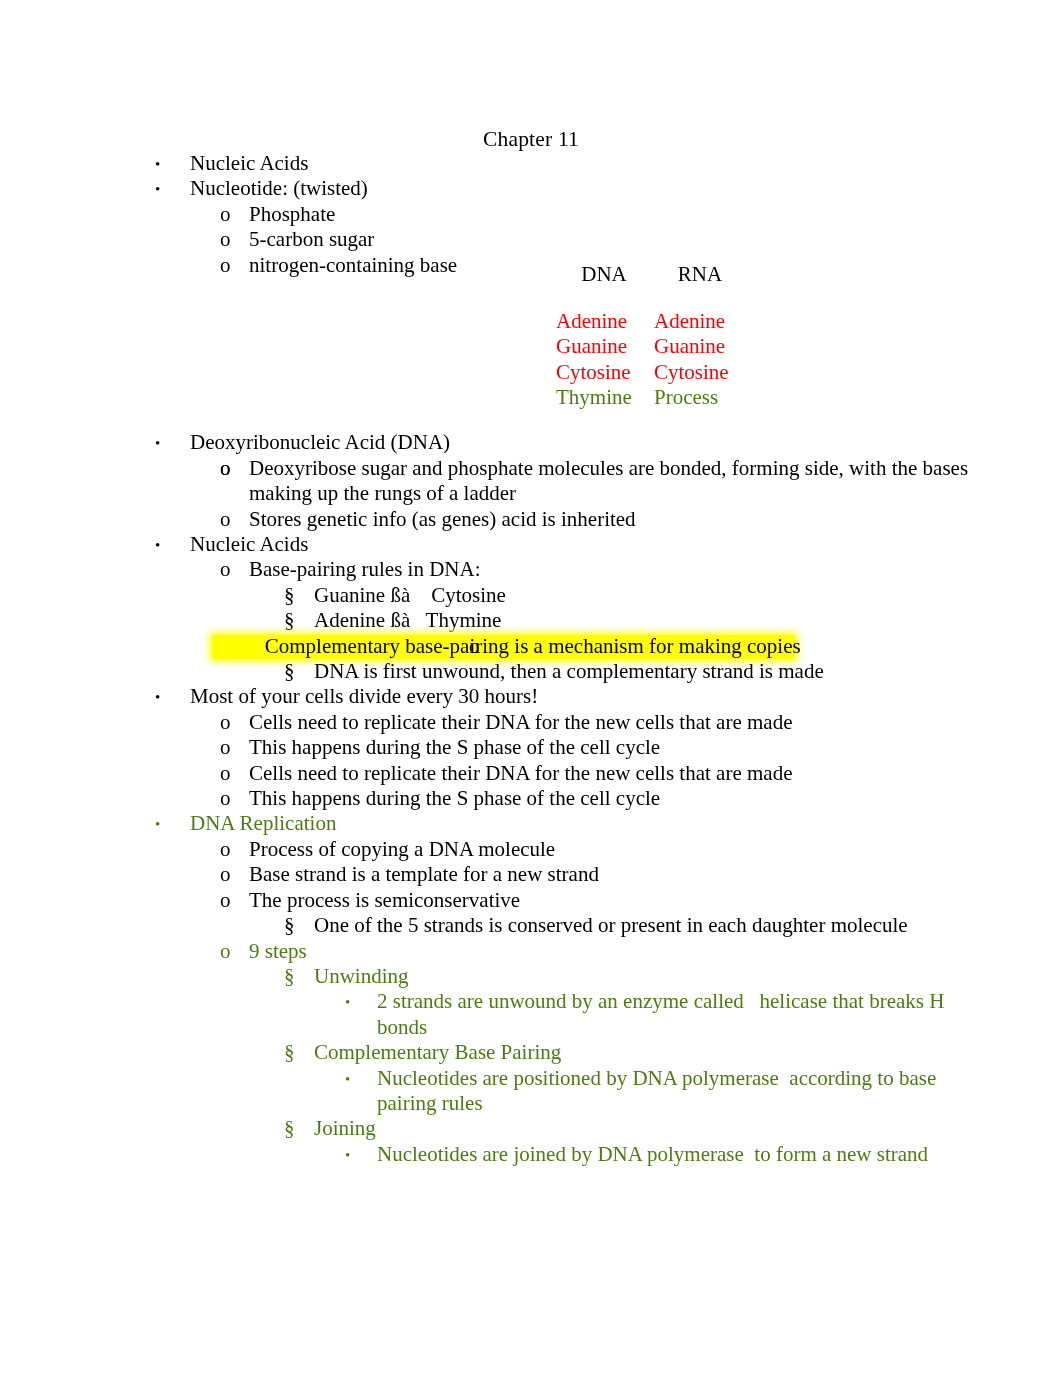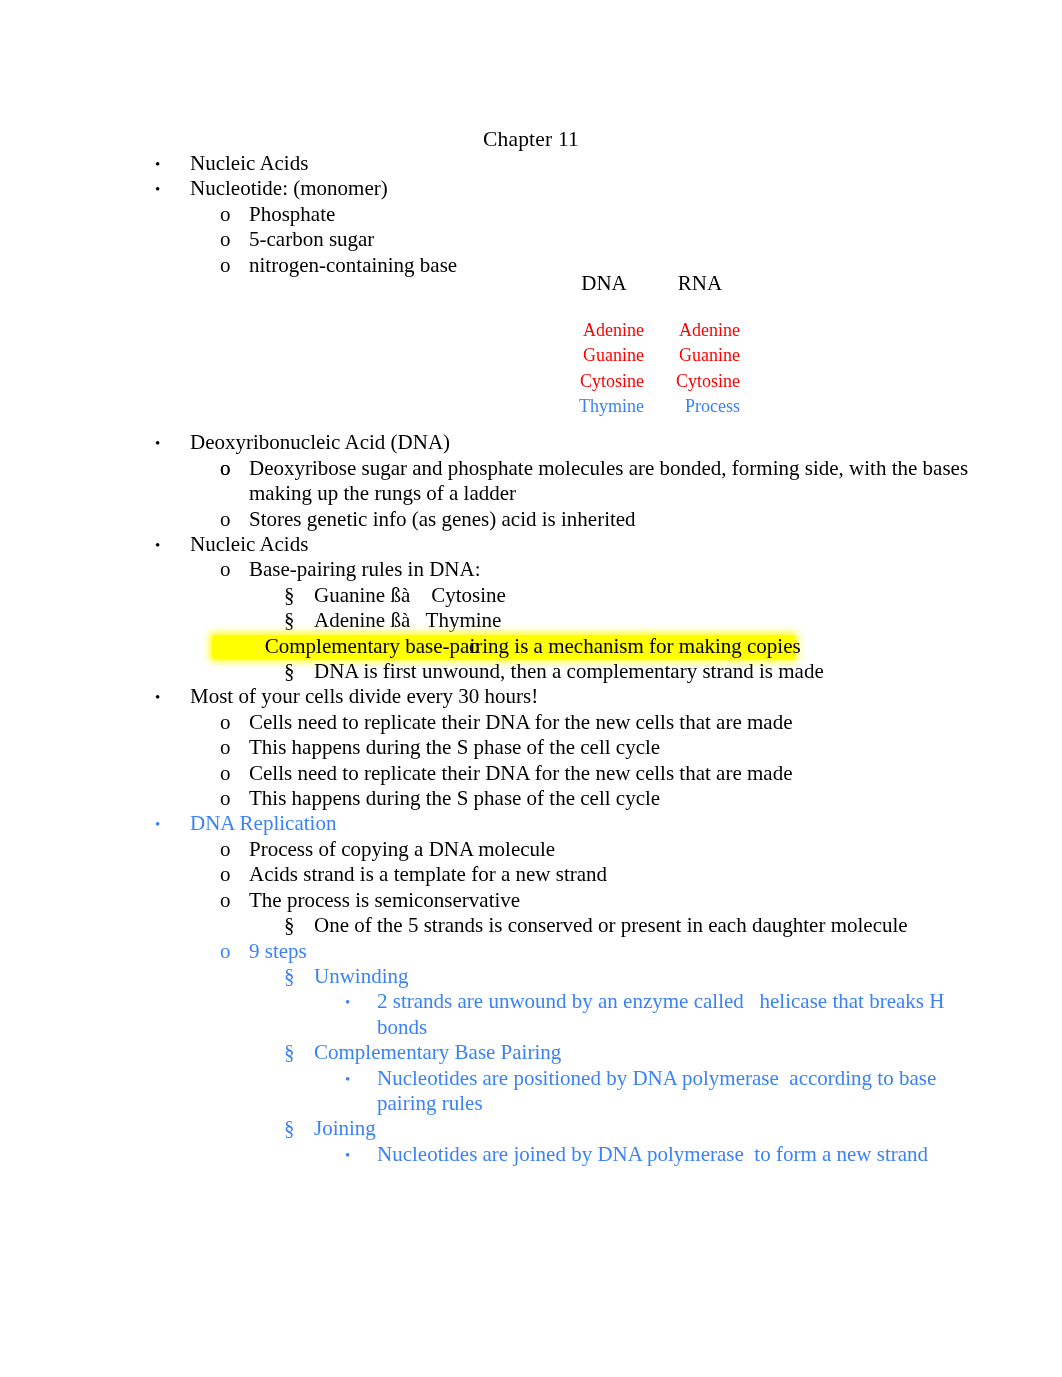--- a/index.html
+++ b/index.html
@@ -76,59 +76,59 @@
 
   .txt {
     display: inline;
     white-space: pre-wrap;
   }
 
   
   .w-narrow  { max-width: 760px; }
   .w-wide    { max-width: 620px; }
 
-  .blue  { color: #3b82f6; }
+  .blue  { color: #4d7c0f; }
   .red   { color: #FF0000; }
   .hl-row { position: relative; }
   .hl-band {
     position: absolute;
     left: 212px;
     top: 1px;
     height: 24px;
     width: 583px;
     background: #FFFF00;
     border-radius: 2px;
     box-shadow: 0 0 7px 3px rgba(255,255,0,0.85);
     z-index: 0;
   }
   .hl-row > .marker,
   .hl-row > .txt { position: relative; z-index: 1; }
 
   
   .basetable {
     position: absolute;
     left: 556px;
-    top: 271px;
+    top: 262px;
     font-size: 21px;
     line-height: 25.6px;
   }
   .basetable table { border-collapse: collapse; }
   .basetable th {
     font-weight: normal;
     text-align: center;
     padding: 0 0 21px 0;
     font-size: 21px;
   }
   .basetable th.c1 { width: 96px; }
   .basetable th.c2 { width: 96px; }
   .basetable td {
     padding: 0 8px 0 0;
-    font-size: 18px;
+    font-size: 21px;
     line-height: 25.6px;
-    text-align: right;
+    text-align: left;
     white-space: nowrap;
   }
   .basetable td.c2 { padding-left: 2px; }
 
   .spacer-blk { height: 25.4px; }
 </style>
 </head>
 <body>
 
 <div class="page">
@@ -166,21 +166,21 @@
 
   <div class="outline">
 
     <div class="li lvl1">
       <span class="marker dot">•</span>
       <span class="txt">Nucleic Acids</span>
     </div>
 
     <div class="li lvl1">
       <span class="marker dot">•</span>
-      <span class="txt">Nucleotide: (monomer)</span>
+      <span class="txt">Nucleotide: (twisted)</span>
     </div>
 
     <div class="li lvl2">
       <span class="marker">o</span>
       <span class="txt">Phosphate</span>
     </div>
 
     <div class="li lvl2">
       <span class="marker">o</span>
       <span class="txt">5-carbon sugar</span>
@@ -282,21 +282,21 @@
       <span class="txt">DNA Replication</span>
     </div>
 
     <div class="li lvl2">
       <span class="marker">o</span>
       <span class="txt">Process of copying a DNA molecule</span>
     </div>
 
     <div class="li lvl2">
       <span class="marker">o</span>
-      <span class="txt">Acids strand is a template for a new strand</span>
+      <span class="txt">Base strand is a template for a new strand</span>
     </div>
 
     <div class="li lvl2">
       <span class="marker">o</span>
       <span class="txt">The process is semiconservative</span>
     </div>
 
     <div class="li lvl3">
       <span class="marker sect">§</span>
       <span class="txt">One of the 5 strands is conserved or present in each daughter molecule</span>

